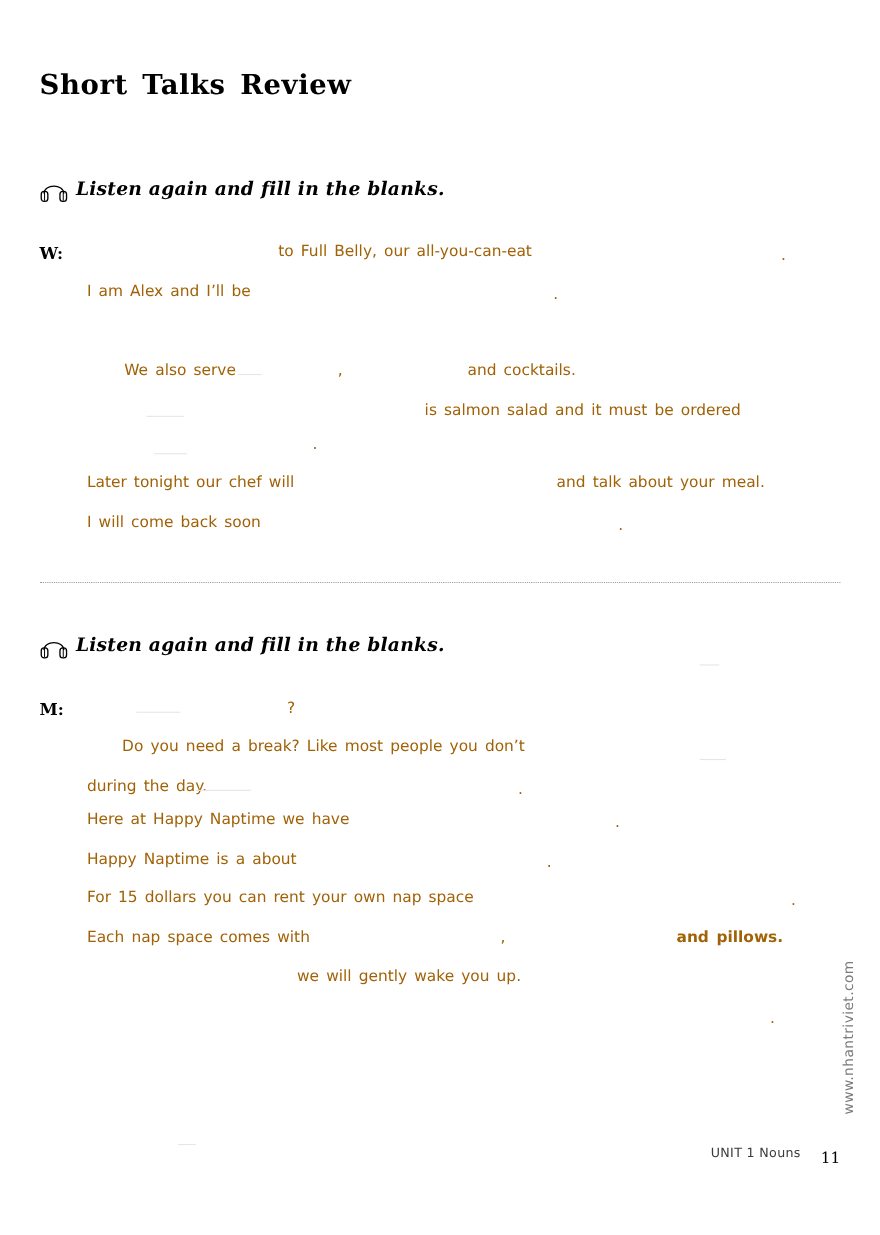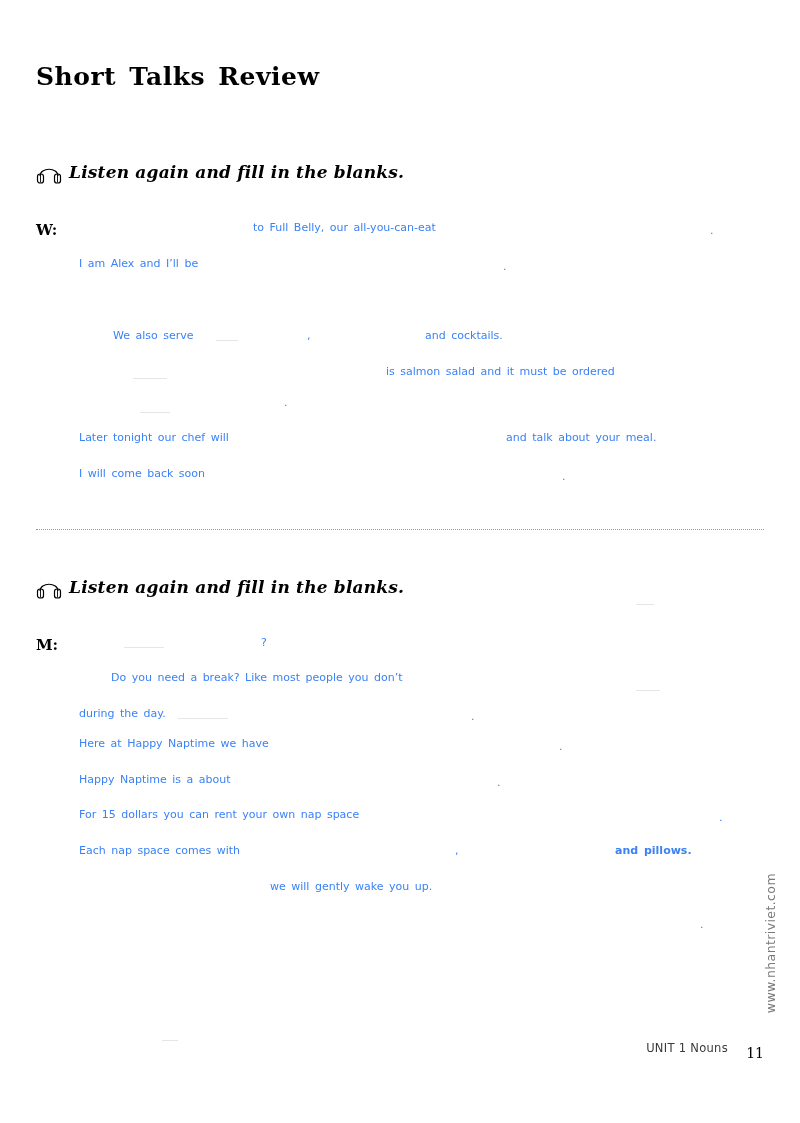--- a/index.html
+++ b/index.html
@@ -64,22 +64,22 @@
     position: absolute;
     font-family: "DejaVu Serif", serif;
     font-weight: bold;
     font-size: 15px;
     color: #000;
   }
 
   .line {
     position: absolute;
     font-family: "DejaVu Sans", sans-serif;
-    font-size: 11px;
-    color: #3b82f6;
+    font-size: 14px;
+    color: #a16207;
     white-space: nowrap;
     word-spacing: 2px;
   }
 
   
   .divider {
     position: absolute;
     left: 36px;
     width: 728px;
     height: 1px;

